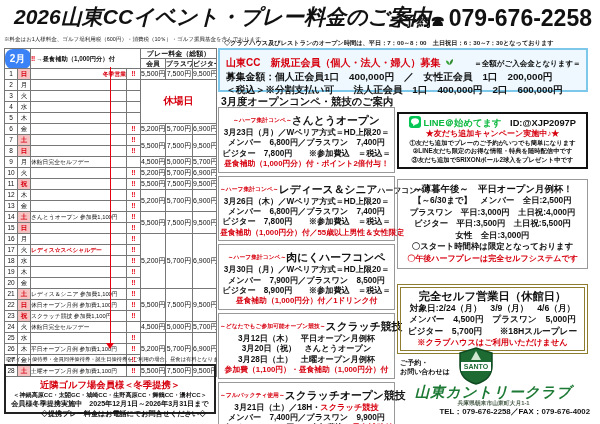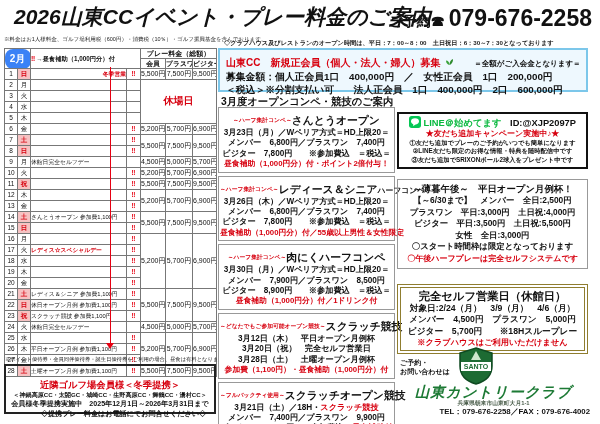--- a/index.html
+++ b/index.html
@@ -369,21 +369,21 @@
       <div class="cbox">
         <div><span class="tag">～ハーフ集計コンペ～</span><span class="name">肉にくハーフコンペ</span></div>
         <div class="cline"><span>3月30日（月）／Wペリア方式＝HD上限20＝</span></div>
         <div class="cline"><span>メンバー　7,900円／プラスワン　8,500円</span></div>
         <div class="cline"><span>ビジター　8,900円　　※参加費込　＝税込＝</span></div>
         <div class="cline r"><span>昼食補助（1,000円分）付／1ドリンク付</span></div>
       </div>
       <div class="cbox">
         <div><span class="tag">～どなたでもご参加可能オープン競技～</span><span class="name">スクラッチ競技</span></div>
         <div class="cline"><span>3月12日（木）　平日オープン月例杯</span></div>
-        <div class="cline"><span>3月20日（祝）　完全セルフ営業日</span></div>
+        <div class="cline"><span>3月20日（祝）　さんとうオープン</span></div>
         <div class="cline"><span>3月28日（土）　土曜オープン月例杯</span></div>
         <div class="cline r"><span>参加費（1,100円）・昼食補助（1,000円分）付</span></div>
       </div>
       <div class="cbox">
         <div><span class="tag">～フルバックティ使用～</span><span class="name">スクラッチオープン競技</span></div>
         <div class="cline"><span>3月21日（土）／18H・</span><span class="rt">スクラッチ競技</span></div>
         <div class="cline"><span>メンバー　7,400円／プラスワン　9,900円</span></div>
         <div class="cline"><span>ビジター　11,900円　※参加費込／</span><span class="rt">昼食補助付</span></div>
       </div>
     </div>

